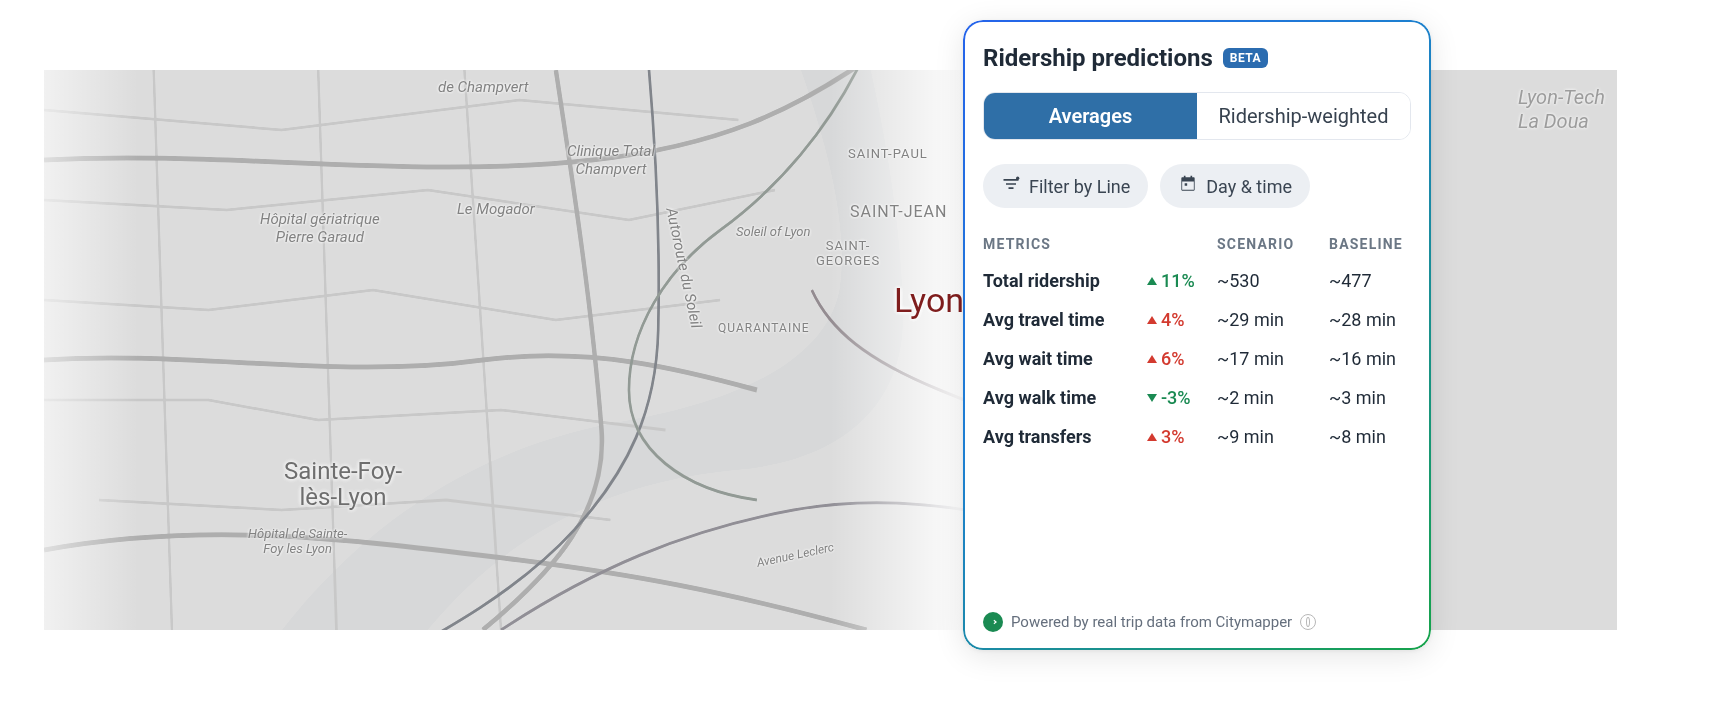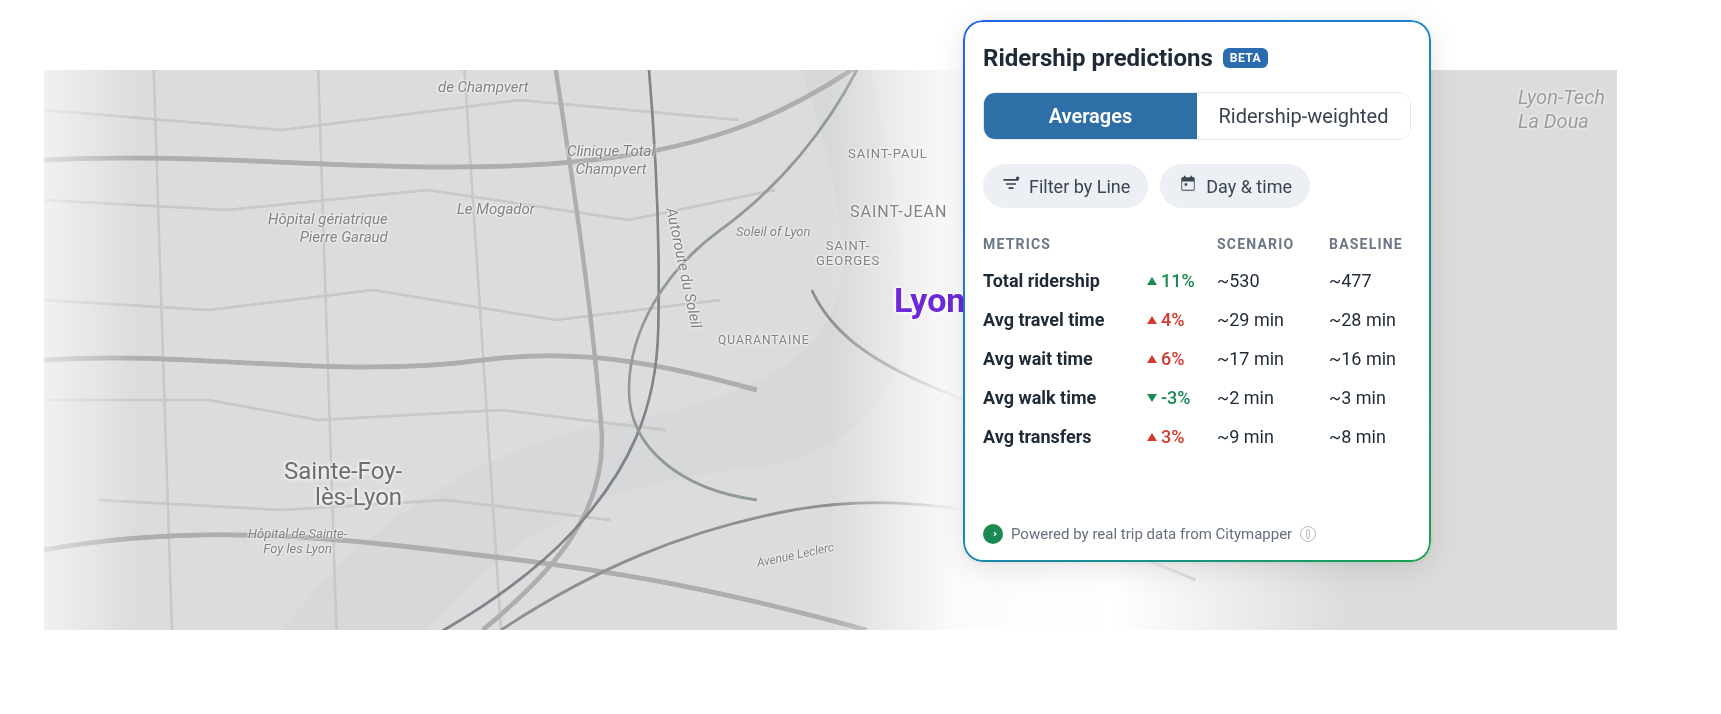--- a/index.html
+++ b/index.html
@@ -5,26 +5,26 @@
   * { box-sizing: border-box; font-family: -apple-system, BlinkMacSystemFont, "Segoe UI", Roboto, Helvetica, Arial, sans-serif; }
   body { margin:0; width:1721px; height:714px; background:#fff; position:relative; overflow:hidden; }
 
   
   .map-wrap { position:absolute; left:0; top:70px; width:1573px; height:560px; overflow:hidden;margin-left:44px; }
   .map { width:100%; height:100%; filter:grayscale(0.9) brightness(1.08) contrast(0.7); opacity:0.9; }
   .map-fade { position:absolute; inset:0; pointer-events:none;
     background: linear-gradient(90deg, rgba(255,255,255,0.6) 0%, rgba(255,255,255,0) 6%, rgba(255,255,255,0) 50%, rgba(255,255,255,0.9) 58%, rgba(255,255,255,1) 68%, rgba(255,255,255,0.0) 83%, rgba(255,255,255,0.0) 100%);
   }
   .map-label { position:absolute; color:#828282; font-size:15px; white-space:nowrap; font-style:italic; text-shadow:0 0 3px #fff,0 0 3px #fff; }
-  .map-city  { position:absolute; color:#6d28d9; font-size:34px; font-weight:700; text-shadow:0 0 4px #fff,0 0 4px #fff,0 0 4px #fff; }
-  .map-suburb{ position:absolute; color:#6e6e6e; font-size:24px; font-weight:400; line-height:1.1; text-align:right; text-shadow:0 0 4px #fff,0 0 4px #fff; }
+  .map-city  { position:absolute; color:#7f1d1d; font-size:34px; font-weight:400; text-shadow:0 0 4px #fff,0 0 4px #fff,0 0 4px #fff; }
+  .map-suburb{ position:absolute; color:#6e6e6e; font-size:24px; font-weight:400; line-height:1.1; text-align:center; text-shadow:0 0 4px #fff,0 0 4px #fff; }
 
   
   .panel {
-    position:absolute; right:290px; top:20px; width:468px; height:542px;
+    position:absolute; right:290px; top:20px; width:468px; height:630px;
     background:#fff; border-radius:20px; padding:24px 20px 10px;
     box-shadow: 0 6px 30px rgba(0,0,0,0.10), 0 1px 4px rgba(0,0,0,0.06);
   }
   .panel-border { position:absolute; inset:0; border-radius:20px; padding:2px; pointer-events:none;
     background: linear-gradient(135deg, #2563eb 0%, #1d7fd1 40%, #16a34a 100%);
     -webkit-mask: linear-gradient(#000 0 0) content-box, linear-gradient(#000 0 0);
     -webkit-mask-composite: xor; mask-composite: exclude;
   }
 
   .panel-title { font-size:24px; font-weight:700; color:#1f2a37; display:flex; align-items:center; gap:10px; }
@@ -89,29 +89,29 @@
     <path d="M900 -20 C860 60,800 120,740 160 C680 200,640 260,640 320 C640 380,700 420,780 430" stroke="#2fa85a" stroke-width="3" fill="none"></path>
     <path d="M840 220 C860 260,900 290,980 320 C1060 350,1200 400,1400 480" stroke="#d65aa8" stroke-width="3" fill="none"></path>
     <path d="M500 560 C600 500,700 460,820 440 C940 420,1080 440,1260 510" stroke="#8c6fd6" stroke-width="3" fill="none"></path>
   </svg>
   <div class="map-fade"></div>
 
   <div class="map-label" style="left:394px; top:8px;">de Champvert</div>
   <div class="map-label" style="left:523px; top:72px; text-align:center; white-space:pre;">Clinique Total
 Champvert</div>
   <div class="map-label" style="left:413px; top:130px;">Le Mogador</div>
-  <div class="map-label" style="left:224px; top:140px; text-align:right; white-space:pre;">Hôpital gériatrique
+  <div class="map-label" style="left:216px; top:140px; text-align:center; white-space:pre;">Hôpital gériatrique
 Pierre Garaud</div>
   <div class="map-label" style="left:636px; top:136px; transform:rotate(78deg); transform-origin:left top;">Autoroute du Soleil</div>
   <div class="map-label" style="left:804px; top:76px; font-style:normal; letter-spacing:1px; font-size:13px;">SAINT-PAUL</div>
   <div class="map-label" style="left:806px; top:132px; font-style:normal; letter-spacing:1px; font-size:16px;">SAINT-JEAN</div>
   <div class="map-label" style="left:772px; top:168px; font-style:normal; letter-spacing:1px; font-size:13px; white-space:pre; text-align:center;">SAINT-
 GEORGES</div>
   <div class="map-label" style="left:692px; top:154px; font-size:13px;">Soleil of Lyon</div>
-  <div class="map-label" style="left:674px; top:263px; font-style:normal; letter-spacing:1px; font-size:12px;">QUARANTAINE</div>
+  <div class="map-label" style="left:674px; top:251px; font-style:normal; letter-spacing:1px; font-size:12px;">QUARANTAINE</div>
   <div class="map-label" style="left:712px; top:478px; transform:rotate(-12deg); font-size:12px;">Avenue Leclerc</div>
   <div class="map-label" style="left:204px; top:456px; white-space:pre; text-align:center; font-size:13px;">Hôpital de Sainte-
 Foy les Lyon</div>
   <div class="map-label" style="right:12px; top:15px; white-space:pre; font-size:20px; opacity:0.7;">Lyon-Tech
 La Doua</div>
 
   <div class="map-city" style="left:850px; top:210px;">Lyon</div>
   <div class="map-suburb" style="left:240px; top:388px; white-space:pre;">Sainte-Foy-
 lès-Lyon</div>
 </div>

